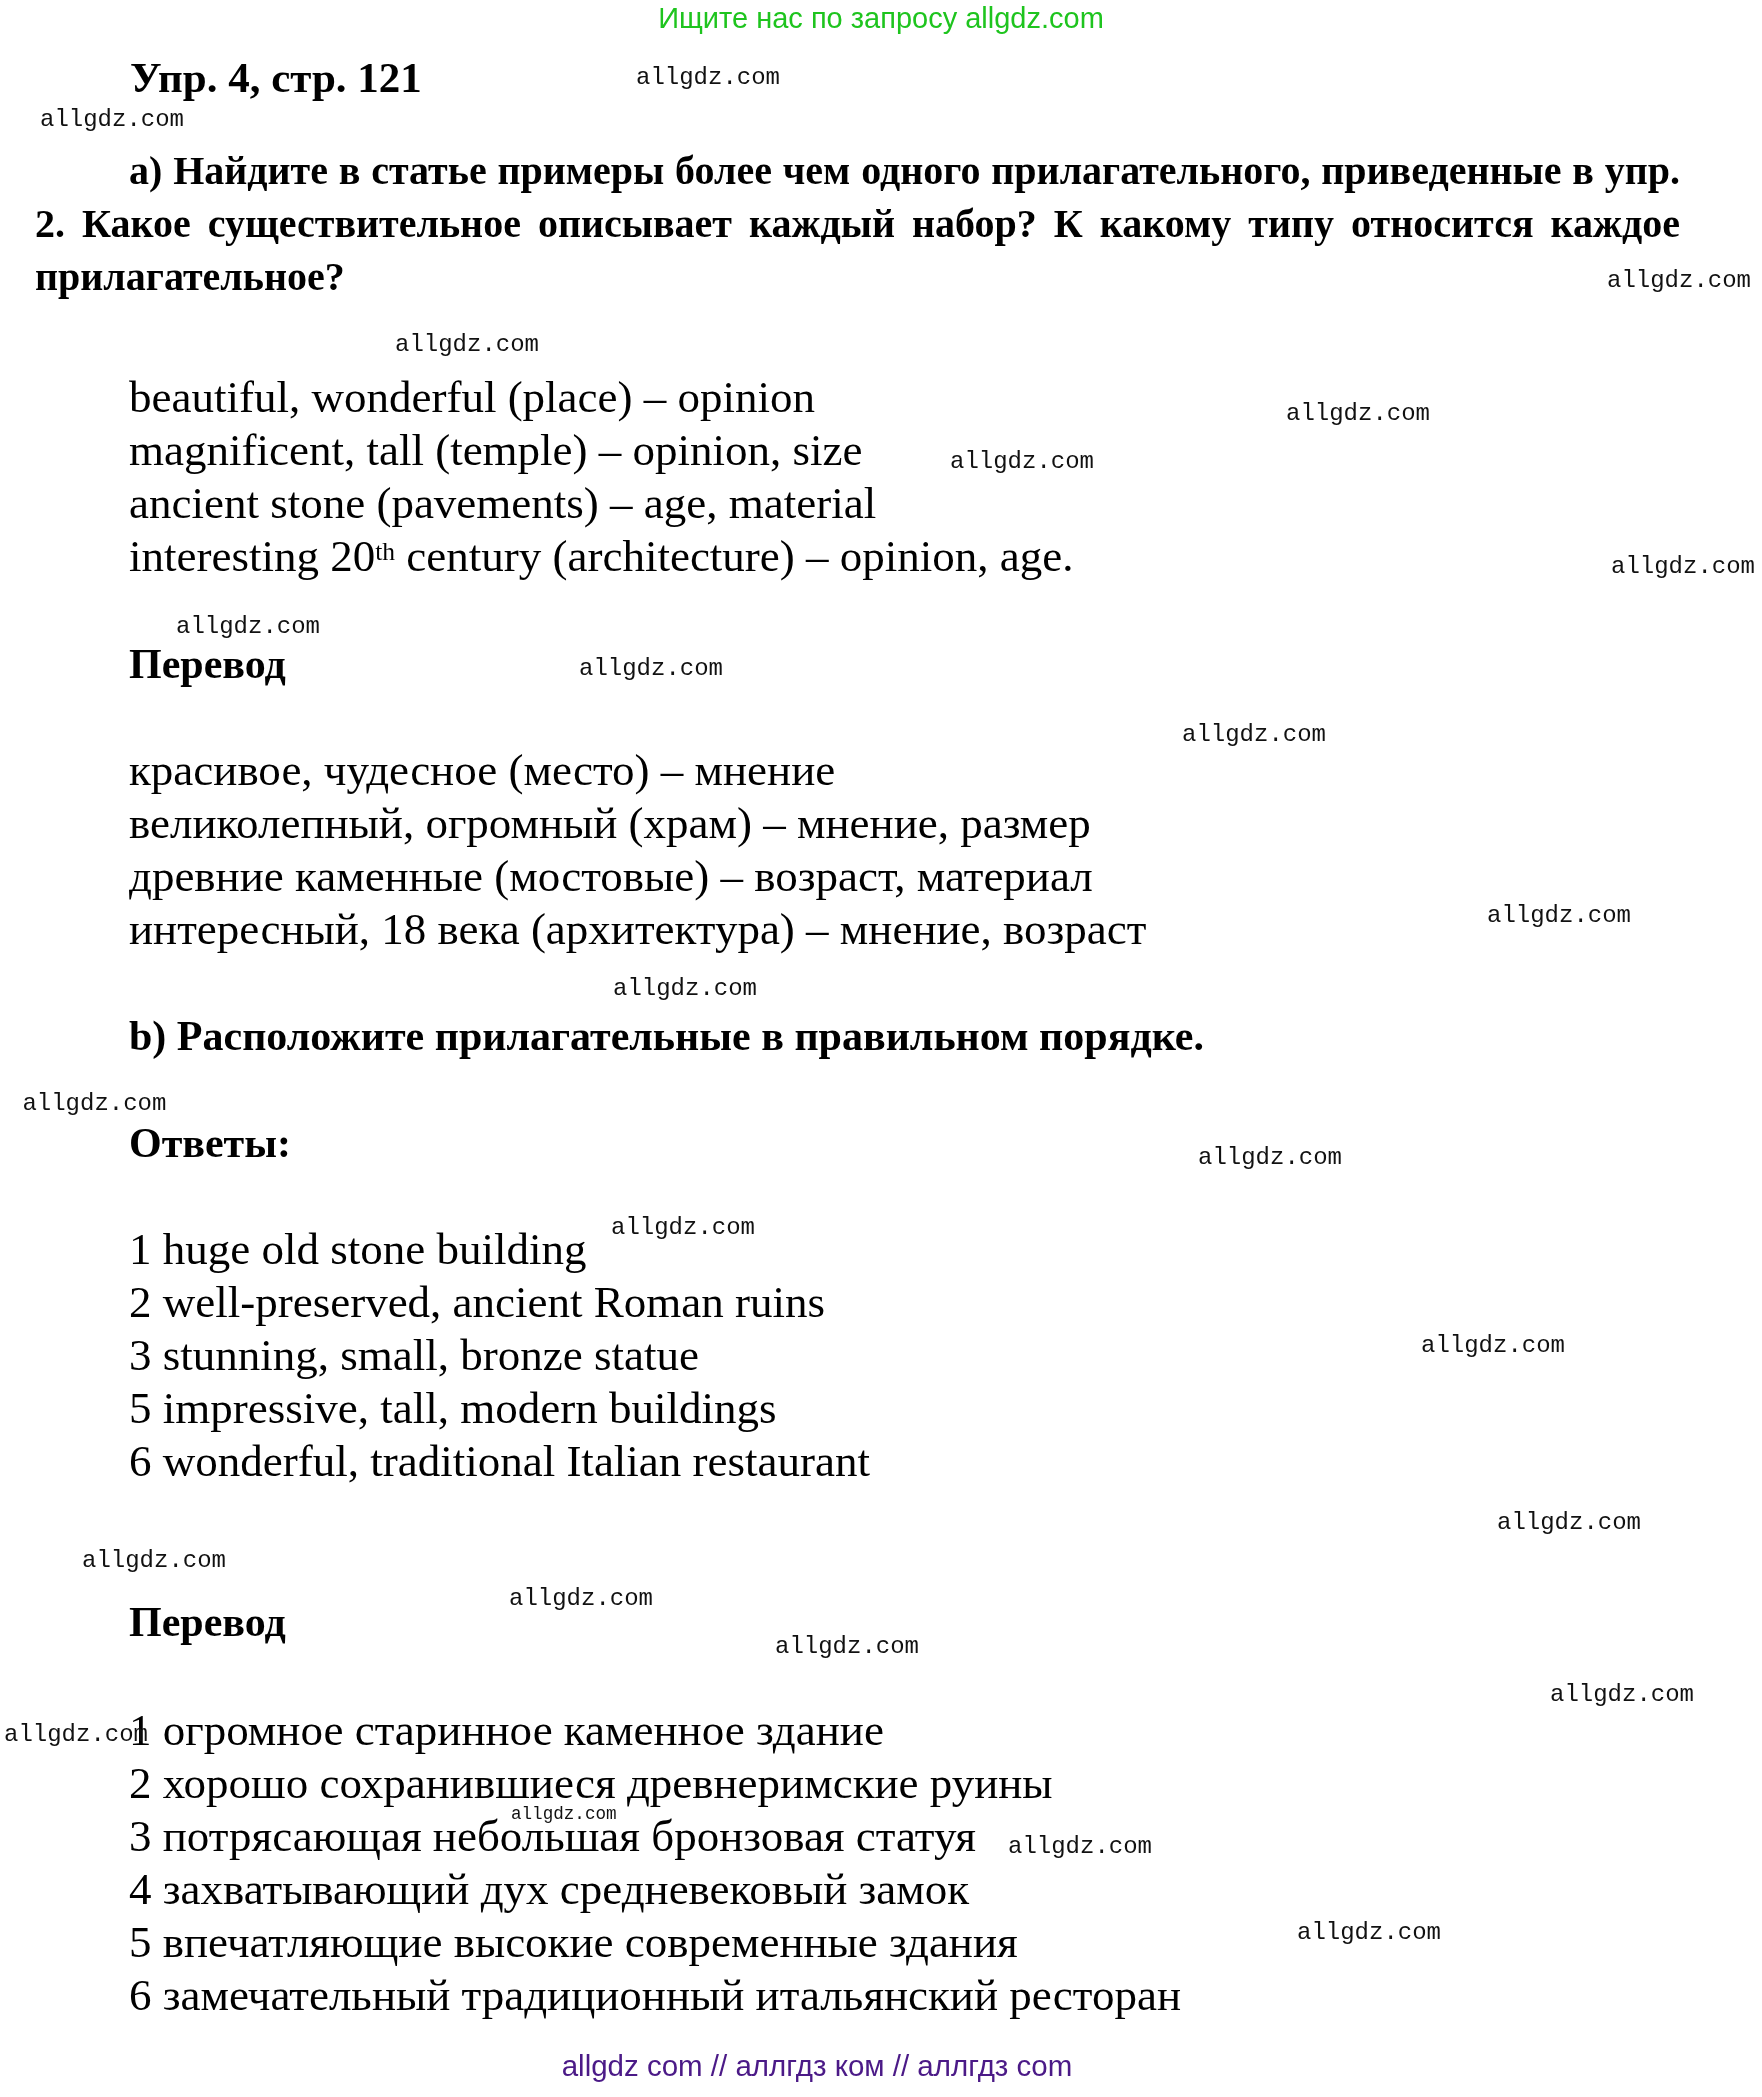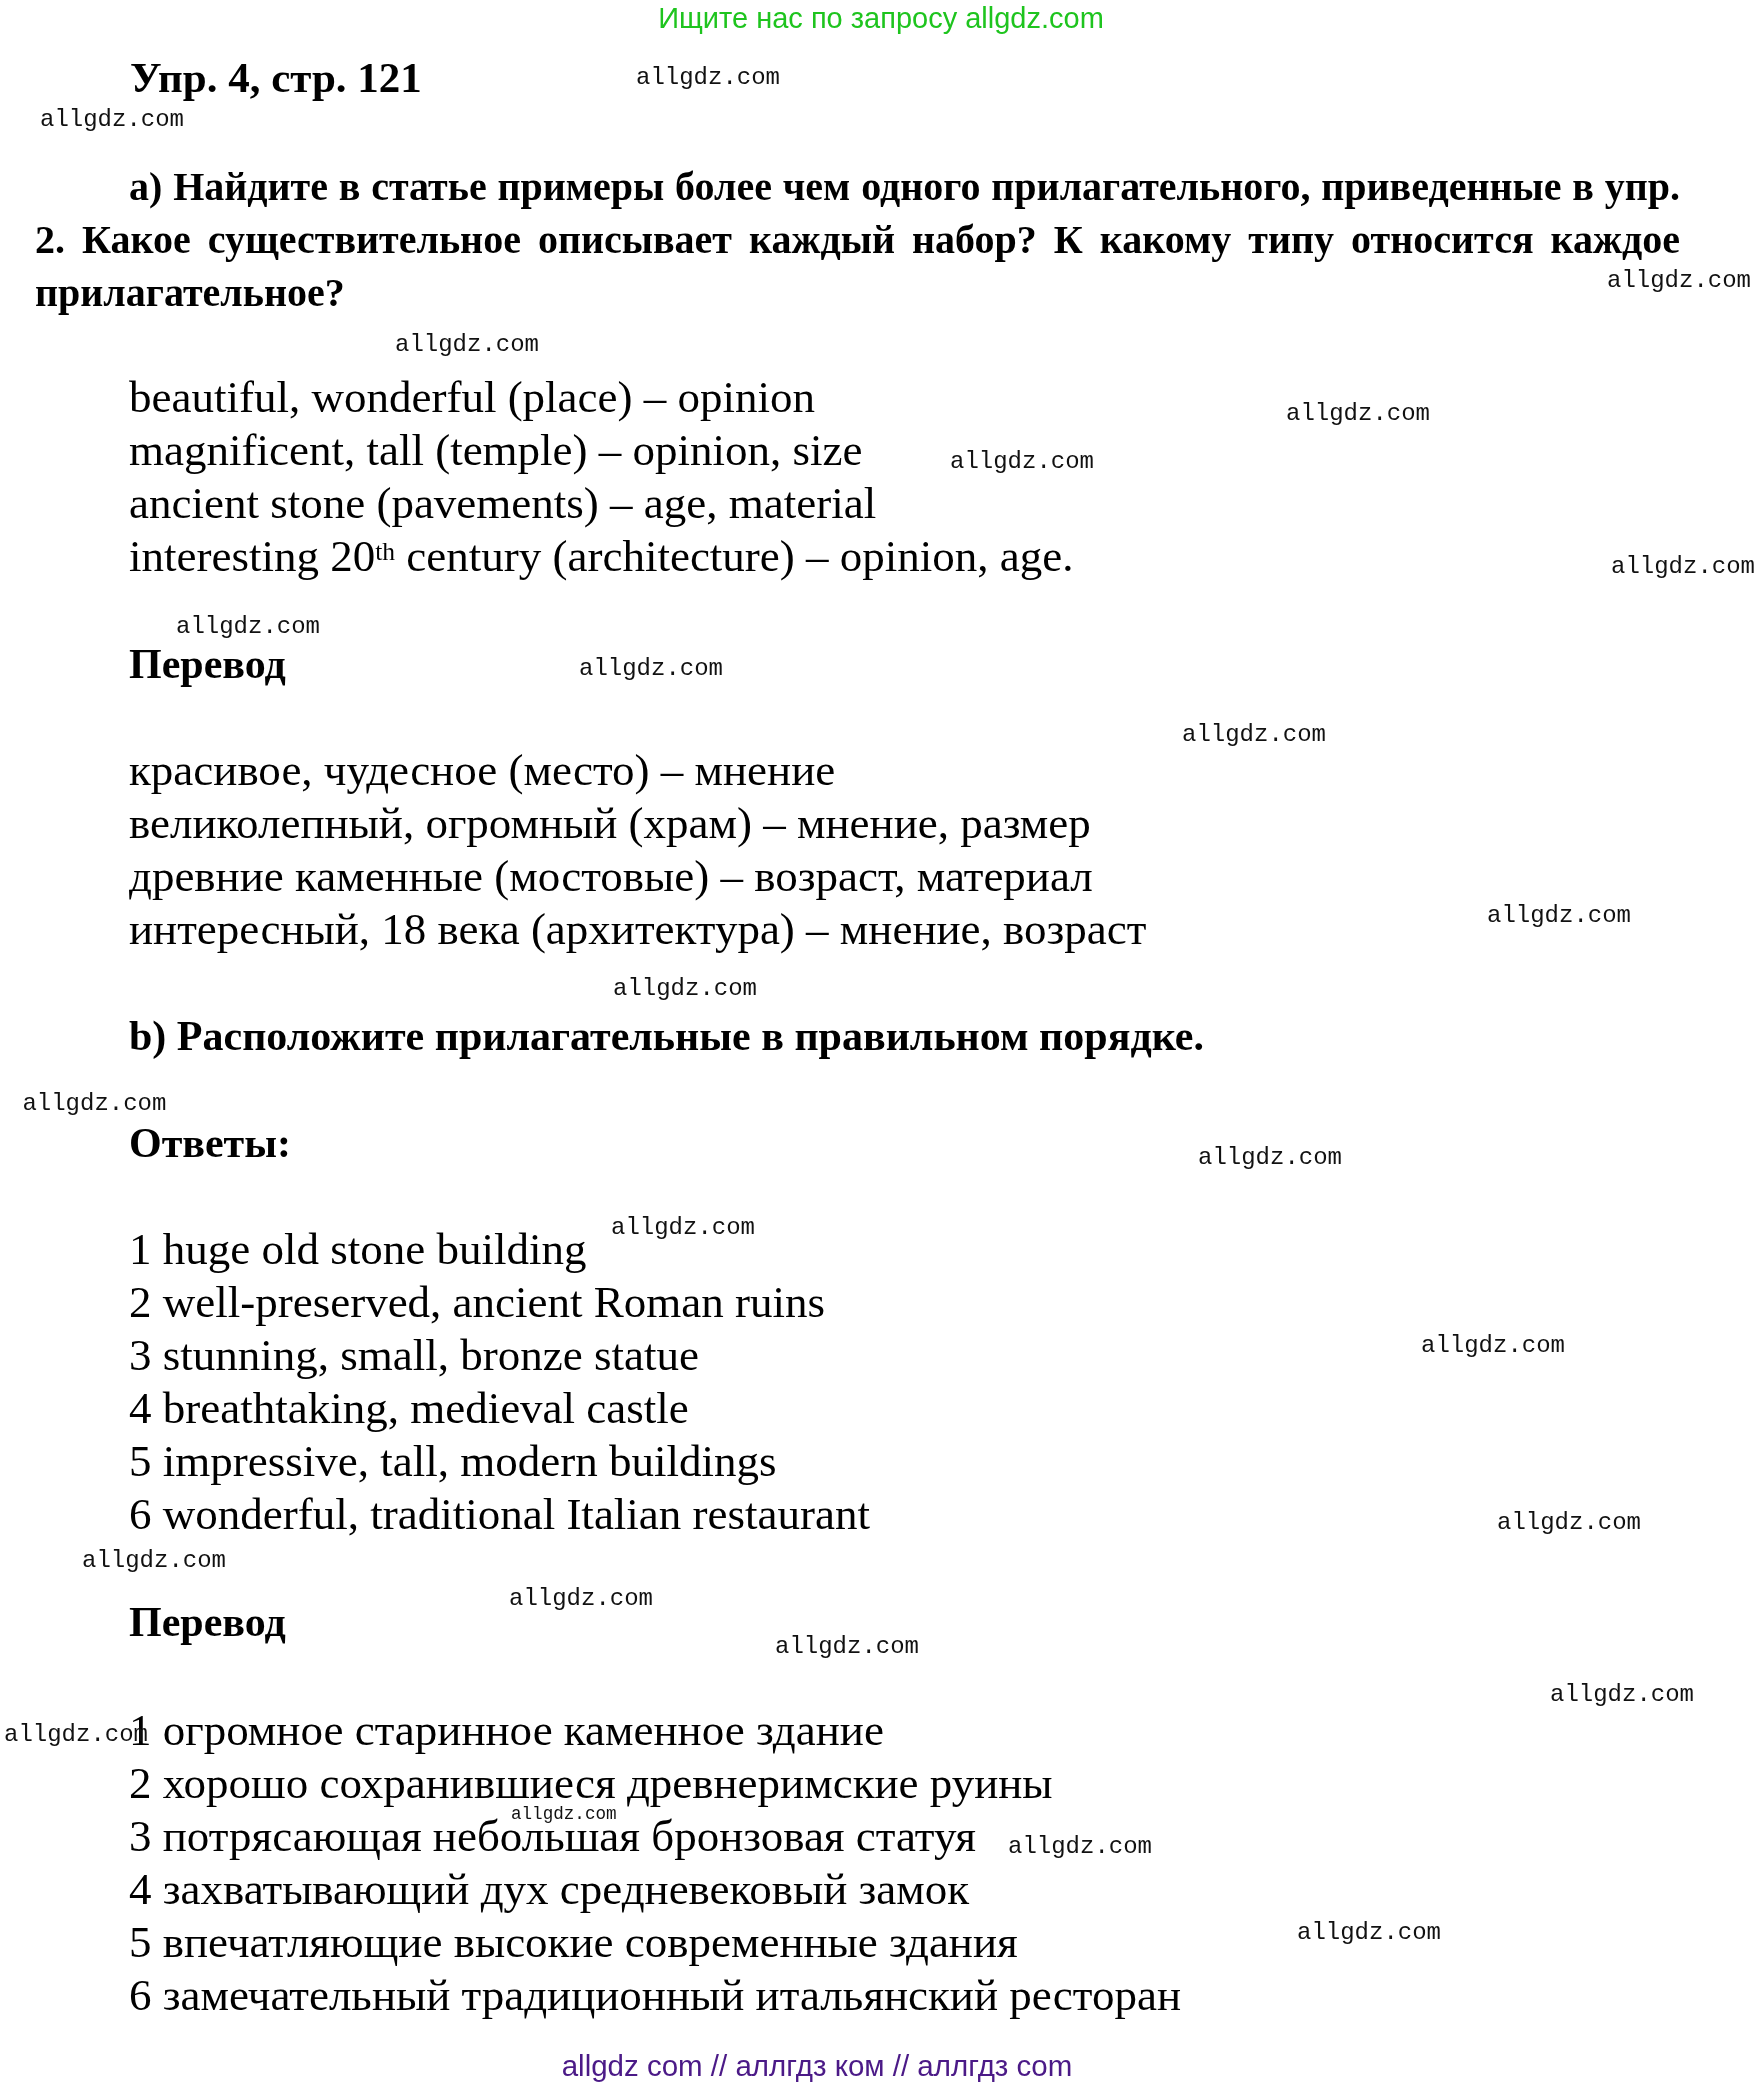--- a/index.html
+++ b/index.html
@@ -1,21 +1,21 @@
 <!DOCTYPE html>
 <html style="font-size:12.8px"><head>
 <meta charset="utf-8">
 <style>
   html, body { margin:0; padding:0; background:#ffffff; }
   body { width:1762px; height:2097px; position:relative; overflow:hidden; }
   .abs { position:absolute; white-space:nowrap; }
   .banner { left:0; width:1762px; top:0; text-align:center; font-family:"Liberation Sans", sans-serif; font-size:29px; color:#1ec41e; line-height:37px; }
   .serif { font-family:"Liberation Serif", serif; color:#000; }
   .title { left:130px; top:53px; font-size:43px; font-weight:bold; line-height:50px; }
-  .para { left:35px; top:160px; width:1645px; font-size:40px; font-weight:bold; line-height:53px; white-space:normal; text-align:justify; }
+  .para { left:35px; top:144px; width:1645px; font-size:40px; font-weight:bold; line-height:53px; white-space:normal; text-align:justify; }
   .para .indent { display:inline-block; width:94px; }
   .list { left:129px; font-size:45px; line-height:53px; }
   .list div { height:53px; }
   .heading { left:129px; font-size:42px; font-weight:bold; line-height:48px; }
   .wm { font-family:Liberation Mono, monospace; font-size:24px; color:#111; line-height:27px; }
   .wm.small { font-size:17.6px; }
   .footer { left:0; width:1634px; top:2048px; text-align:center; font-family:"Liberation Sans", sans-serif; font-size:29.5px; color:#4b1a87; line-height:35px; }
   sup { font-size:25.5px; vertical-align:top; position:relative; top:-4.8px; }
 </style>
 </head>
@@ -44,21 +44,20 @@
 </div>
 
 <div class="abs serif heading" style="top:1012px;">b) Расположите прилагательные в правильном порядке.</div>
 
 <div class="abs serif heading" style="top:1119px;">Ответы:</div>
 
 <div class="abs serif list" style="top:1223px;">
   <div>1 huge old stone building</div>
   <div>2 well-preserved, ancient Roman ruins</div>
   <div>3 stunning, small, bronze statue</div>
-  <div>4 breathtaking, medieval castle</div>
   <div>5 impressive, tall, modern buildings</div>
   <div>6 wonderful, traditional Italian restaurant</div>
 </div>
 
 <div class="abs serif heading" style="top:1598px;">Перевод</div>
 
 <div class="abs serif list" style="top:1704px;">
   <div>1 огромное старинное каменное здание</div>
   <div>2 хорошо сохранившиеся древнеримские руины</div>
   <div>3 потрясающая небольшая бронзовая статуя</div>

